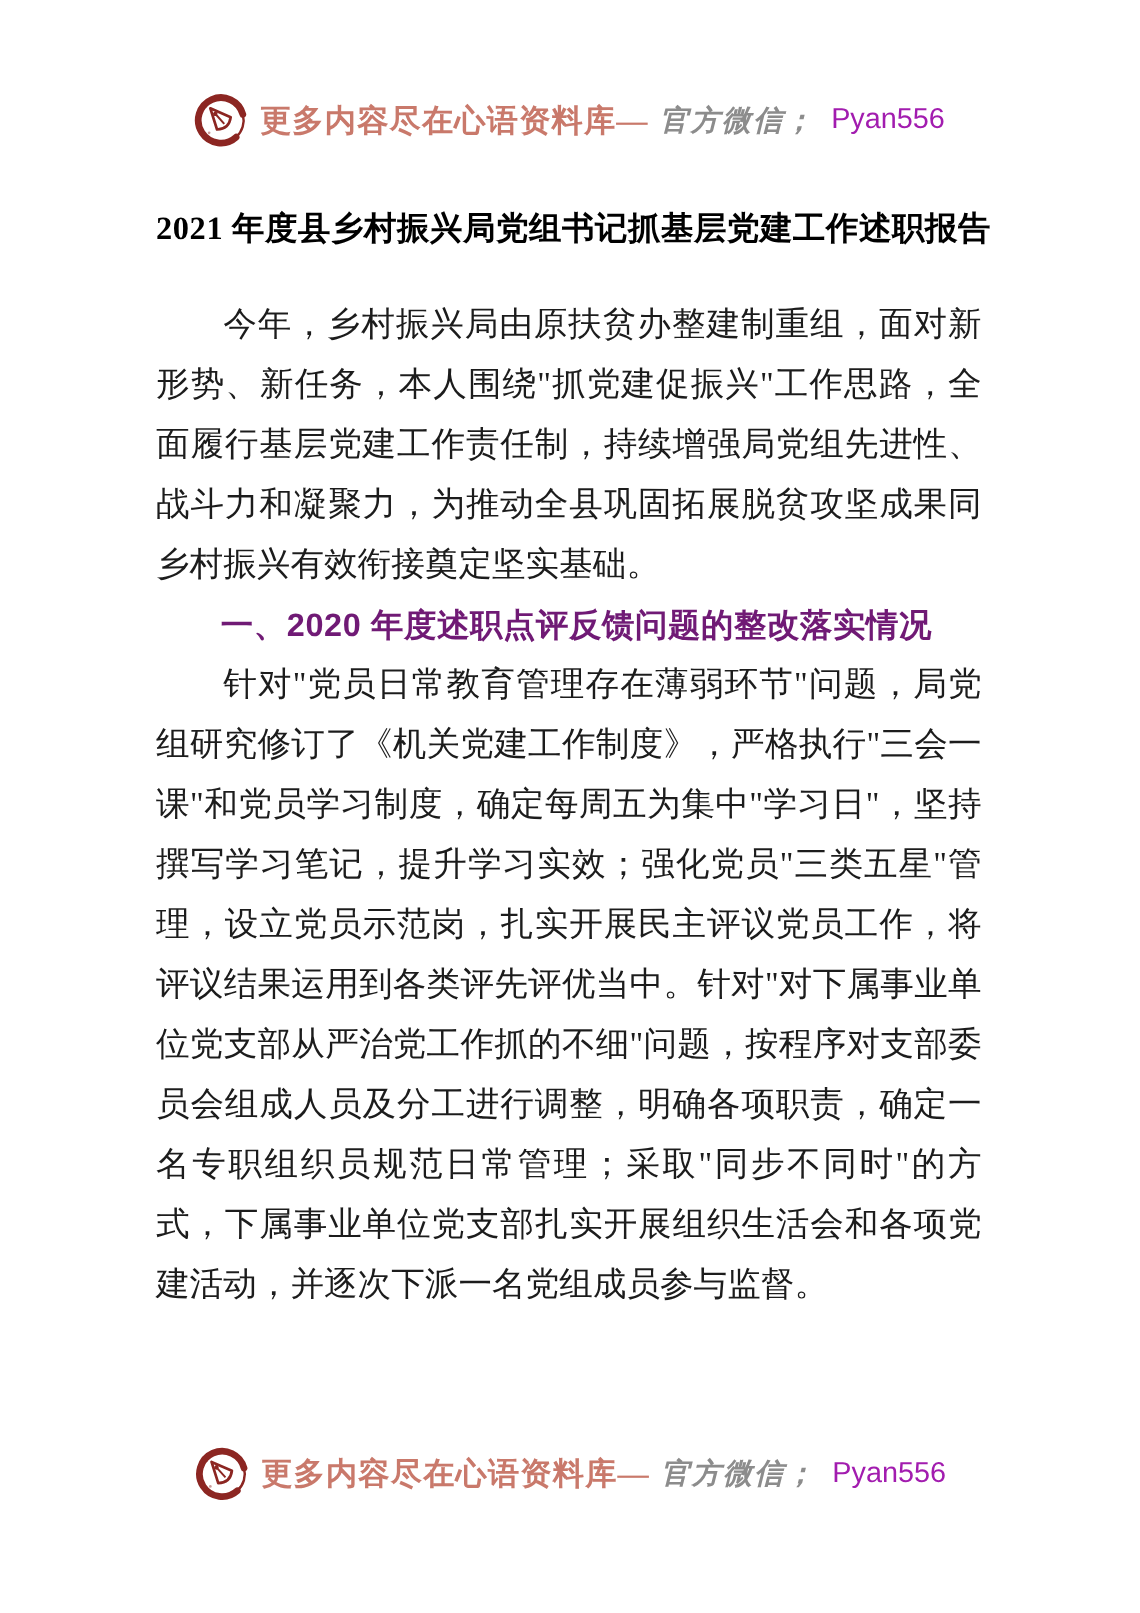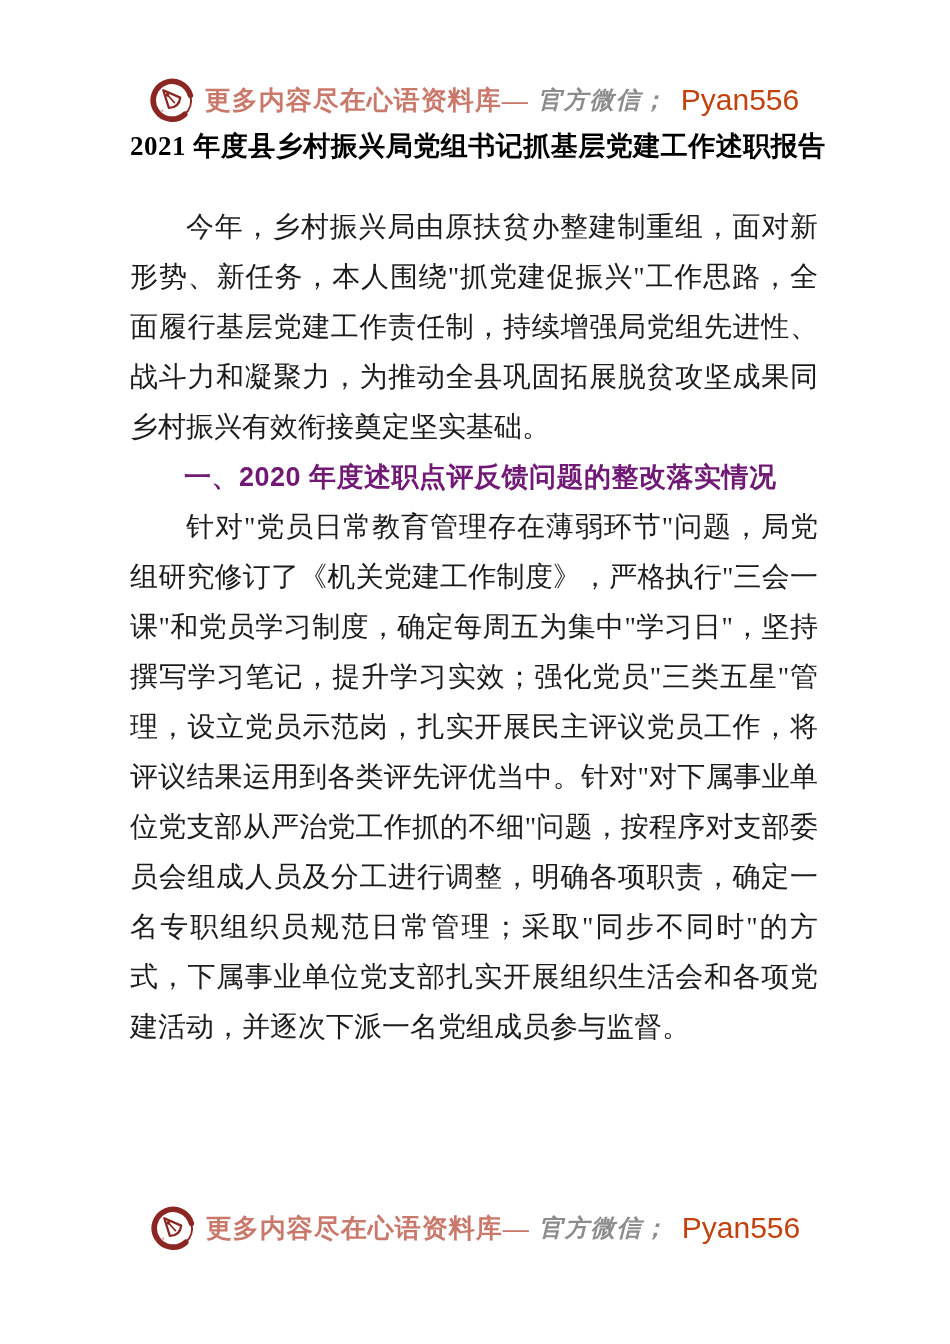--- a/index.html
+++ b/index.html
@@ -43,26 +43,27 @@
   .wm-label {
     font-family: Liberation Serif, serif;
     font-style: italic;
     font-weight: 600;
     font-size: 24px;
     color: #8c8c8c;
     letter-spacing: 2px;
   }
   .wm-account {
     font-family: "Liberation Sans", "DejaVu Sans", sans-serif;
-    font-size: 30px;
-    color: #c2410c;
+    font-size: 24px;
+    color: #a21caf;
     padding-left: 4px;
   }
   
   .doc-title {
+    margin-top: 44px;
     text-align: right;
     font-family: "Liberation Serif", "DejaVu Serif", serif;
     font-weight: 700;
     font-size: 27px;
     line-height: 40px;
     color: #000000;
     letter-spacing: 0.5px;
     white-space: nowrap;
   }
   .doc-body {

